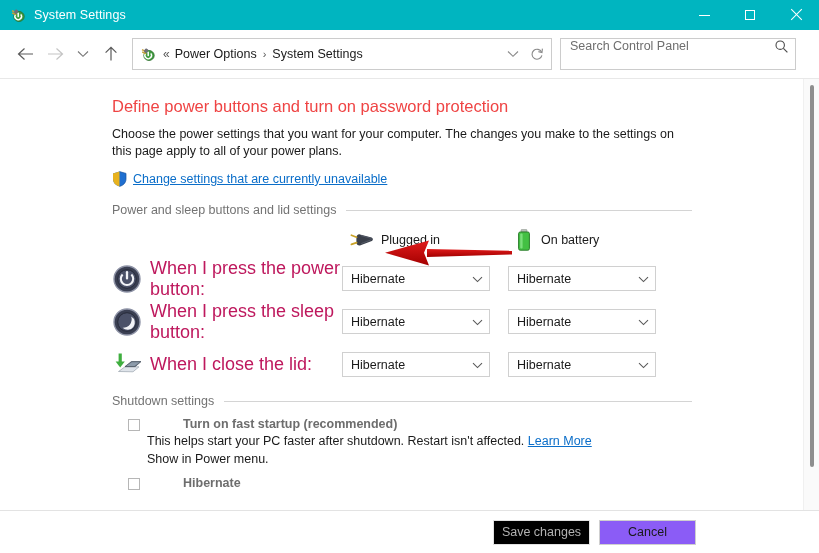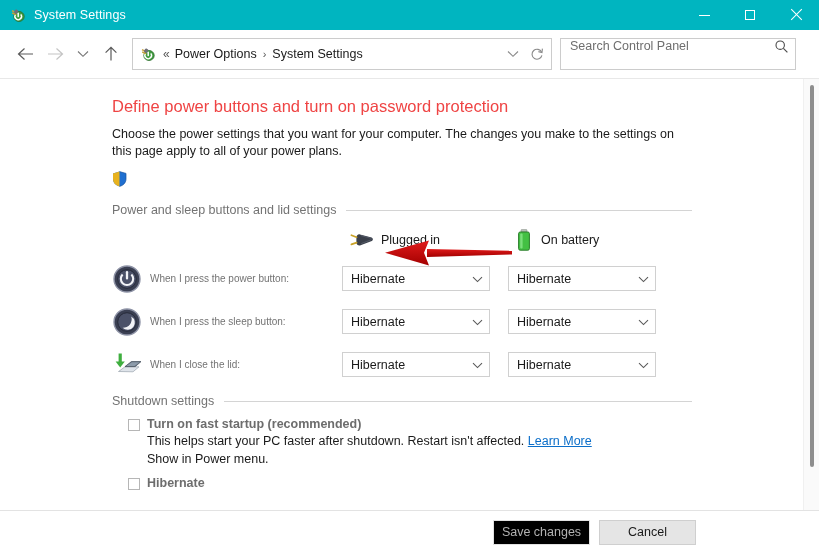--- a/index.html
+++ b/index.html
@@ -141,36 +141,36 @@
   .colhead { display: flex; align-items: center; width: 166px; }
   .colhead .ch-lbl { font-size: 12.5px; color: #1a1a1a; }
 
   .battery-icon { width: 16px; height: 22px; position: relative; margin-right: 9px; flex: 0 0 16px; }
   .plug-icon { width: 24px; height: 18px; position: relative; margin-right: 7px; flex: 0 0 24px; }
 
   
   .srow { display: flex; align-items: center; height: 43px; }
   .srow-icon { width: 30px; height: 30px; position: relative; flex: 0 0 30px; margin-right: 8px; }
   .srow-label {
-    font-size: 10px; color: #737373;
+    font-size: 18px; color: #be185d;
     width: 192px; flex: 0 0 192px;
   }
   .combo {
     width: 148px; height: 25px; flex: 0 0 148px;
     border: 1px solid #d0d0d0; background: #fff;
     display: flex; align-items: center;
     padding: 0 6px 0 8px;
     margin-right: 18px;
   }
   .combo .cval { font-size: 12.5px; color: #1a1a1a; }
   .combo .cchev { margin-left: auto; color: #555; font-size: 11px; }
 
   
   .shut { margin-top: 8px; }
-  .cbrow { display: flex; align-items: flex-start; margin-top: 9px; }
+  .cbrow { display: flex; align-items: flex-start; margin-top: 9px; gap: 36px; }
   .cbox {
     width: 12px; height: 12px; flex: 0 0 12px;
     border: 1px solid #b6b6b6; background: #fff;
     margin: 2px 7px 0 16px; position: relative;
   }
   .cbox.checked { background: #d8d8d8; border-color: #b6b6b6; }
   .cbox.checked:after {
     content: ""; position: absolute; left: 3px; top: 1px;
     width: 4px; height: 7px;
     border: solid #8a8a8a; border-width: 0 1.6px 1.6px 0;
@@ -198,21 +198,21 @@
   
   .footer {
     height: 43px; flex: 0 0 43px;
     background: #ffffff;
     border-top: 1px solid #e3e3e3;
     display: flex; align-items: center; justify-content: flex-end;
     padding-right: 123px;
   }
   .btn {
     min-width: 97px; height: 25px;
-    border: 1px solid #cfcfcf; background: #e5e5e5;
+    border: 1px solid #cfcfcf; background: #8b5cf6;
     font-size: 12.5px; color: #1a1a1a;
     display: flex; align-items: center; justify-content: center;
     margin-left: 9px;
     font-family: "Liberation Sans", sans-serif;
   }
   .btn.disabled { color: #b2b2b2; border-color: #e2e2e2; background: #000000; }
 
   
   .red-arrow {
     position: absolute; left: 383px; top: 159px;
@@ -319,20 +319,21 @@
       <p class="intro">Choose the power settings that you want for your computer. The changes you make to the settings on this page apply to all of your power plans.</p>
 
       <div class="uac-row">
         <span class="shield">
           <svg width="15" height="16" viewBox="0 0 15 16">
             <path d="M7.5 0.6 L14 2.4 L14 8 C14 12 10.8 14.6 7.5 15.4 C4.2 14.6 1 12 1 8 L1 2.4 Z" fill="#1f6fd0"></path>
             <path d="M7.5 0.6 L1 2.4 L1 8 C1 12 4.2 14.6 7.5 15.4 Z" fill="#e8b21e"></path>
             <path d="M7.5 0.6 L14 2.4 L14 8 C14 12 10.8 14.6 7.5 15.4" fill="none" stroke="#14509c" stroke-width=".7"></path>
           </svg>
         </span>
+        <span class="link">Change settings that are currently unavailable</span>
       </div>
 
       <div class="section-head">
         <span class="lbl">Power and sleep buttons and lid settings</span>
         <span class="rule"></span>
       </div>
 
       <div class="colheads">
         <div class="colhead">
           <span class="plug-icon">

